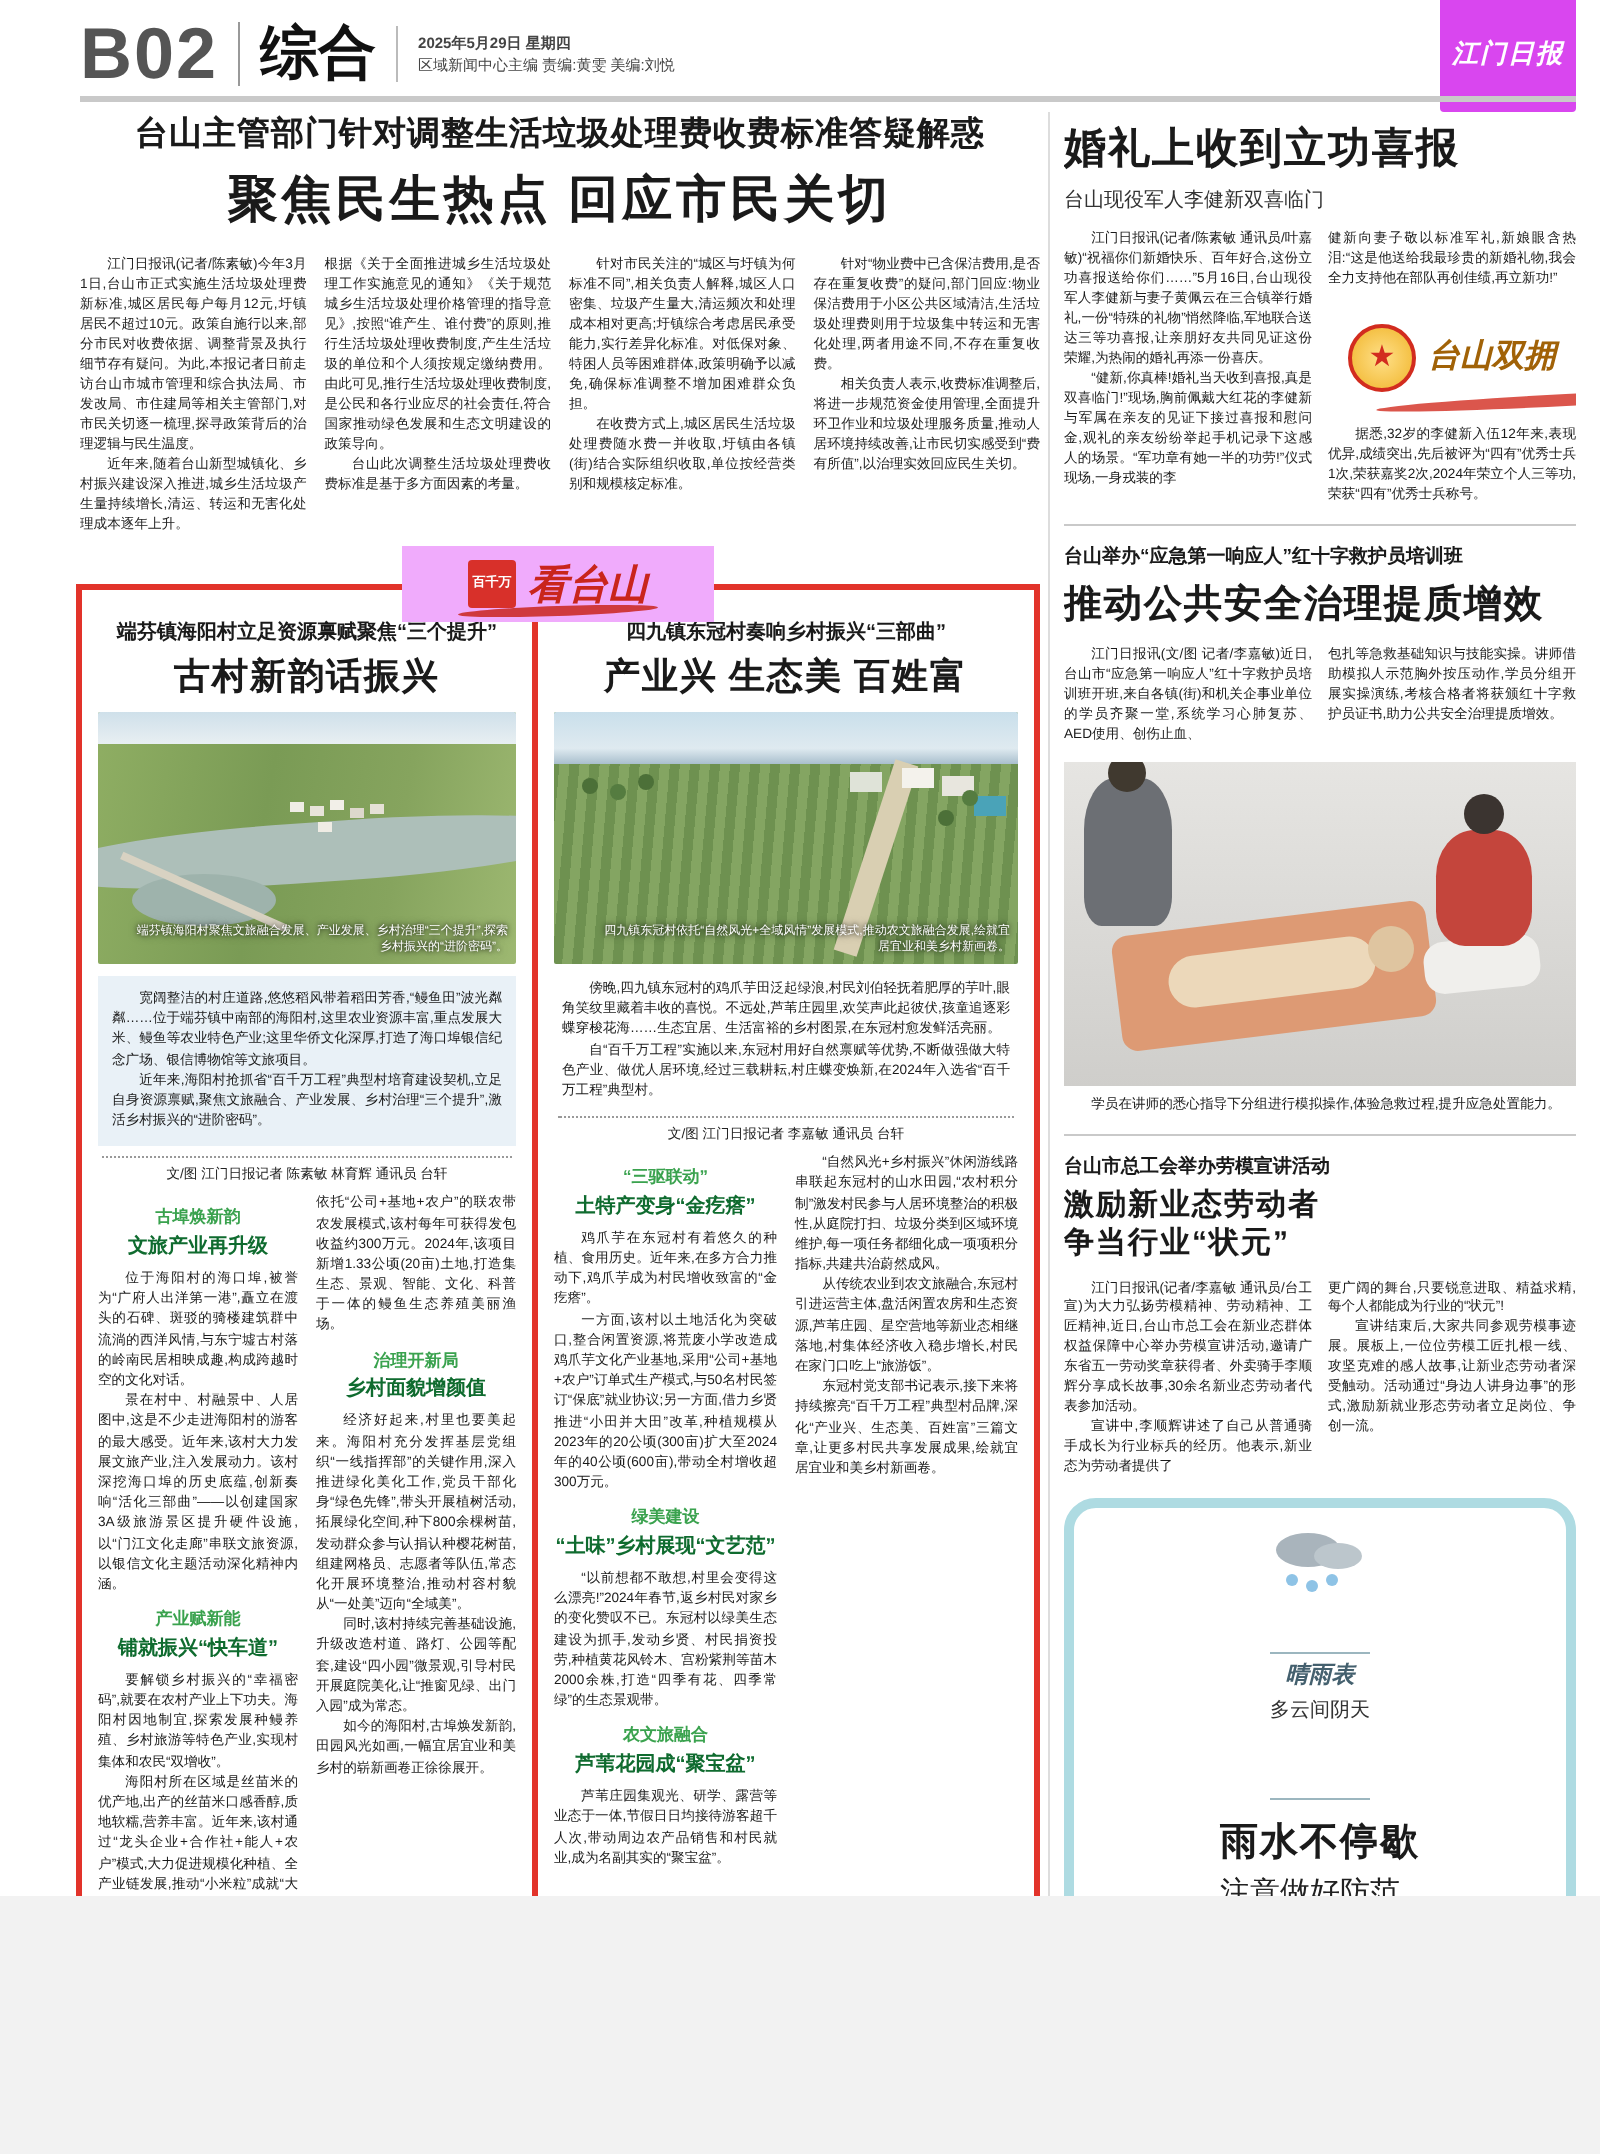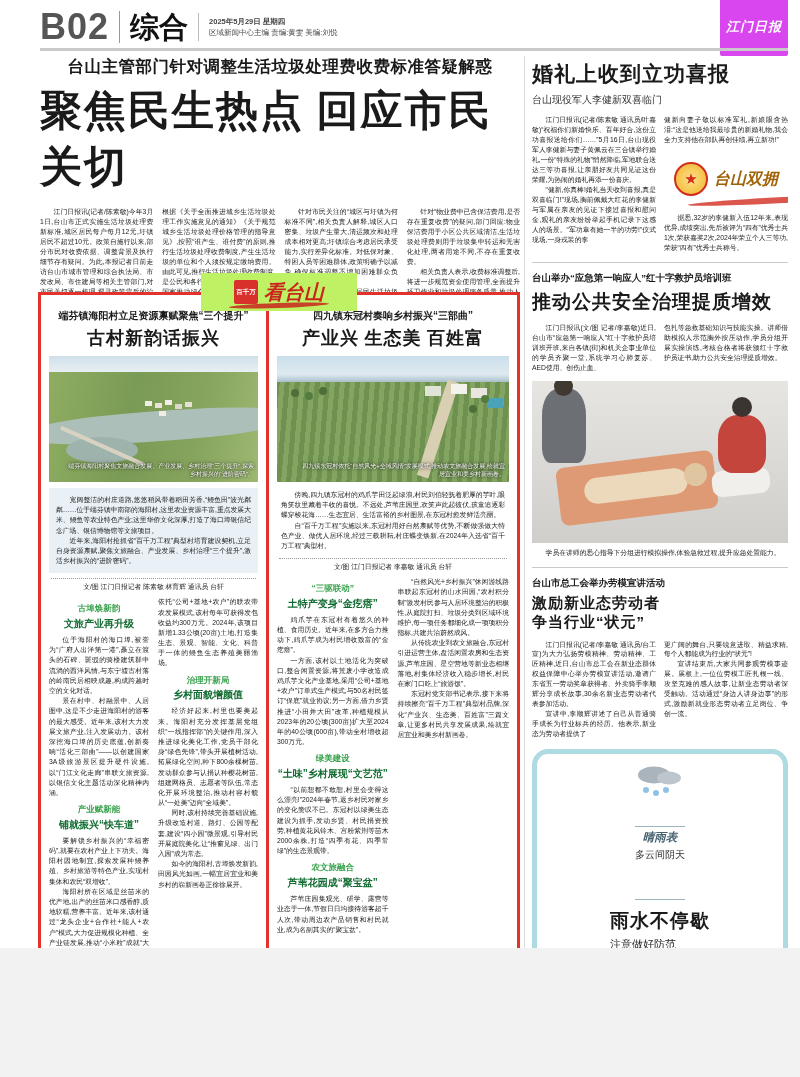--- a/index.html
+++ b/index.html
@@ -13,30 +13,30 @@
   .mast-vrule2{width:1px;height:28px;background:#bbb;margin:0 10px;}
   .pubinfo{font-size:7.5px;color:#444;line-height:1.5;}
   .pubinfo .d1{font-weight:700;}
   .paper-logo{margin-left:auto;background:#d946ef;color:#fff;font-family:"Liberation Serif",serif;
         font-weight:900;font-style:italic;font-size:13px;padding:20px 6px;letter-spacing:1px;border-radius:2px;}
   .mast-rule{position:absolute;left:40px;top:48px;width:748px;height:3px;background:#c9c9c9;}
   .vsep{position:absolute;left:524px;top:56px;width:1px;height:984px;background:#ddd;}
   
   .lead{position:absolute;left:40px;top:56px;width:480px;}
   .lead .kicker{font-size:16.5px;font-weight:700;text-align:center;letter-spacing:.5px;}
-  .lead .headline{font-size:42px;font-weight:900;text-align:left;letter-spacing:2px;margin-top:5px;
+  .lead .headline{font-size:25px;font-weight:900;text-align:center;letter-spacing:2px;margin-top:5px;
         font-family:"Liberation Serif",serif;}
   .lead-body{display:flex;gap:9px;margin-top:12px;height:158px;overflow:hidden;}
   .lead-body .c{flex:1;font-size:6.8px;line-height:1.47;color:#222;}
   p{margin:0;text-indent:2em;text-align:justify;}
   .cont p:first-child{text-indent:0;}
   
   .red-box{position:absolute;left:38px;top:292px;width:476px;height:748px;border:3px solid #e2332a;background:#fff;}
   .banner{position:absolute;left:50%;top:-22px;transform:translateX(-50%);width:156px;height:38px;
-        background:#bef264;display:flex;align-items:center;justify-content:center;gap:6px;}
+        background:#f0abfc;display:flex;align-items:center;justify-content:center;gap:6px;}
   .banner .seal{width:24px;height:24px;background:#d8302a;color:#fff;font-size:6.5px;font-weight:700;
         display:flex;align-items:center;justify-content:center;text-align:center;line-height:1.1;border-radius:2px;}
   .banner .btitle{font-family:"Liberation Serif",serif;font-weight:900;font-style:italic;font-size:20px;color:#c9251c;}
   .banner .swoosh{position:absolute;left:28px;bottom:3px;width:100px;height:5px;background:#c9251c;
         border-radius:50%;transform:rotate(-2deg);opacity:.85;}
   .features{display:flex;height:100%;overflow:hidden;}
   .feat{padding:14px 8px 4px 8px;box-sizing:border-box;}
   .feat-left{width:225px;}
   .feat-divider{width:3px;background:#e2332a;}
   .feat-right{flex:1;}
@@ -105,21 +105,21 @@
   .cpr-cap{font-size:6.8px;line-height:1.5;margin-top:5px;}
   
   .weather{border:5px solid #aedbe2;border-radius:16px;padding:8px 9px;margin-top:10px;}
   .wx-head{display:flex;align-items:center;gap:8px;flex-direction:column;}
   .wx-icon{flex:0 0 56px;}
   .wx-mid{flex:0 0 66px;text-align:center;border-top:1px solid #9cb6bf;border-bottom:1px solid #9cb6bf;padding:3px 0;}
   .wx-label{font-family:"Liberation Serif",serif;font-style:italic;font-weight:900;font-size:11.5px;color:#44606e;}
   .wx-cond{font-size:10px;color:#333;margin-top:3px;}
   .wx-right{flex:1;}
   .wx-headline{font-size:19px;font-weight:900;letter-spacing:1px;}
-  .wx-sub{font-size:11px;color:#222;margin-top:3px;}
+  .wx-sub{font-size:15px;color:#222;margin-top:3px;}
   .wx-body{display:flex;gap:8px;margin-top:8px;}
   .wx-body .c{flex:1;font-size:6.6px;line-height:1.55;font-family:"Liberation Serif",serif;color:#222;}
   
   .colorbar{position:absolute;left:0;right:0;top:1053px;display:flex;justify-content:center;gap:10px;}
   .swatch{width:23px;height:8px;}
 </style>
 </head>
 <body>
 
 <div class="page">

